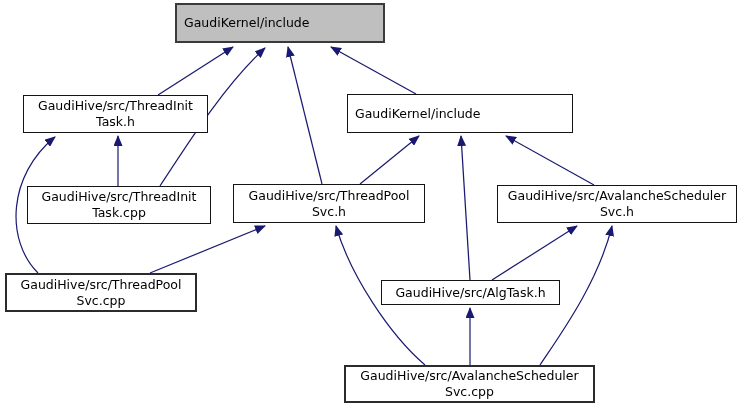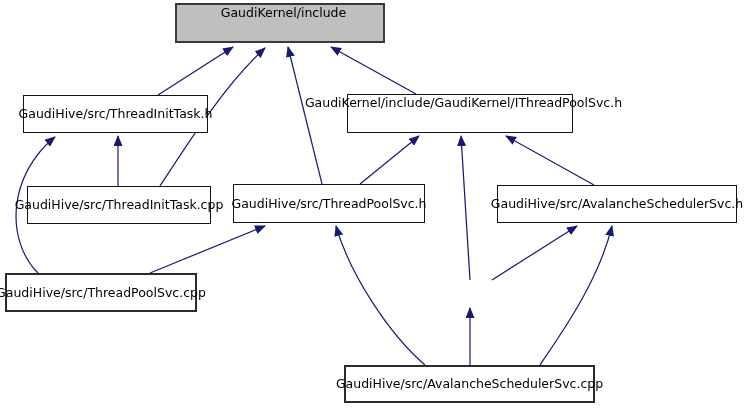--- a/index.html
+++ b/index.html
@@ -1,20 +1,20 @@
 <!DOCTYPE html>
 <html><head>
 <meta charset="utf-8">
 <style>
   html,body{margin:0;padding:0;background:#ffffff;}
   #canvas{position:relative;width:753px;height:409px;background:#ffffff;overflow:hidden;
           font-family:"DejaVu Sans","Liberation Sans",sans-serif;}
   #edges{position:absolute;left:0;top:0;width:753px;height:409px;}
   .edge{stroke:#191970;stroke-width:1.2;fill:none;}
-  .node{position:absolute;box-sizing:border-box;display:flex;flex-direction:row;
+  .node{position:absolute;box-sizing:border-box;display:flex;flex-direction:column;
         justify-content:center;align-items:center;background:#ffffff;border:1px solid #141414;
         font-size:12.5px;line-height:1.28;color:#000;white-space:nowrap;cursor:pointer;}
   .node.leftalign{align-items:flex-start;padding-left:7px;}
   .node.hl{background:#bfbfbf;border:2px solid #3a3a3a;}
   .node.bold{border:2px solid #2b2b2b;}
   
   #n-ithreadinittool{left:175px;top:3px;width:210px;height:40px;}
   #n-threadinittask-h{left:23px;top:95px;width:185px;height:38px;}
   #n-ithreadpoolsvc{left:347px;top:94px;width:226px;height:39px;}
   #n-threadinittask-cpp{left:27px;top:186px;width:184px;height:38px;}
@@ -55,21 +55,20 @@
     <span>GaudiKernel/include</span>
   </div>
 
   <div class="node" id="n-threadinittask-h">
     <span>GaudiHive/src/ThreadInit</span>
     <span>Task.h</span>
   </div>
 
   <div class="node leftalign" id="n-ithreadpoolsvc">
     <span>GaudiKernel/include</span>
-    <span>/GaudiKernel/IThreadPoolSvc.h</span>
   </div>
 
   <div class="node" id="n-threadinittask-cpp">
     <span>GaudiHive/src/ThreadInit</span>
     <span>Task.cpp</span>
   </div>
 
   <div class="node" id="n-threadpoolsvc-h">
     <span>GaudiHive/src/ThreadPool</span>
     <span>Svc.h</span>
@@ -78,19 +77,22 @@
   <div class="node" id="n-avalanche-h">
     <span>GaudiHive/src/AvalancheScheduler</span>
     <span>Svc.h</span>
   </div>
 
   <div class="node bold" id="n-threadpoolsvc-cpp">
     <span>GaudiHive/src/ThreadPool</span>
     <span>Svc.cpp</span>
   </div>
 
+  <div class="node" id="n-algtask">
+    <span>GaudiHive/src/AlgTask.h</span>
+  </div>
 
   <div class="node bold" id="n-avalanche-cpp">
     <span>GaudiHive/src/AvalancheScheduler</span>
     <span>Svc.cpp</span>
   </div>
 
 </div>
 
 </body></html>

